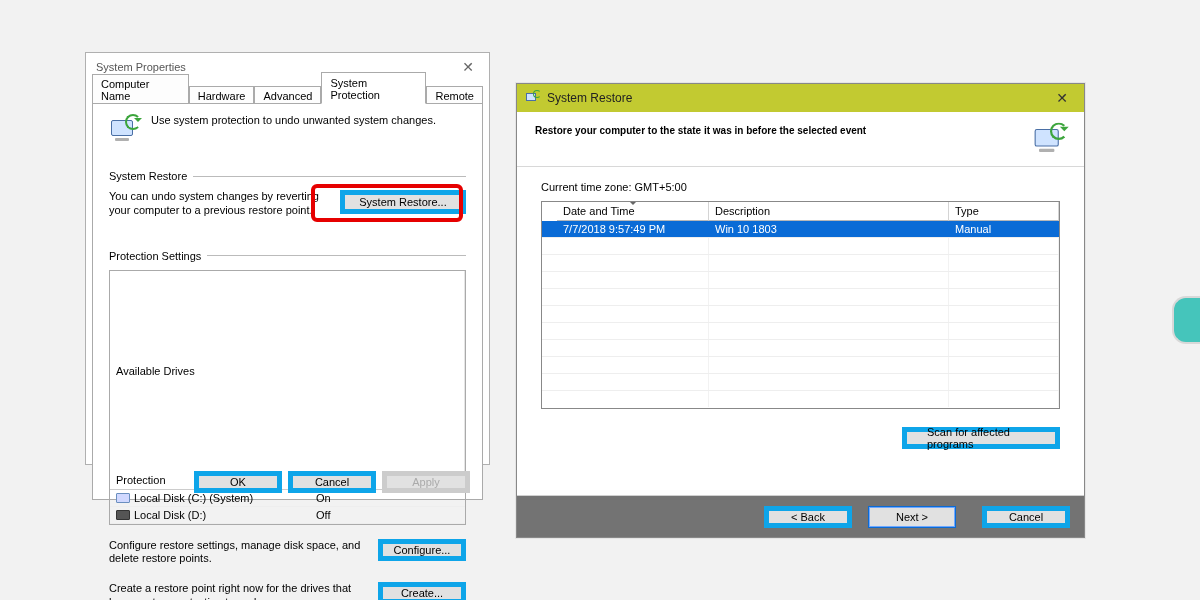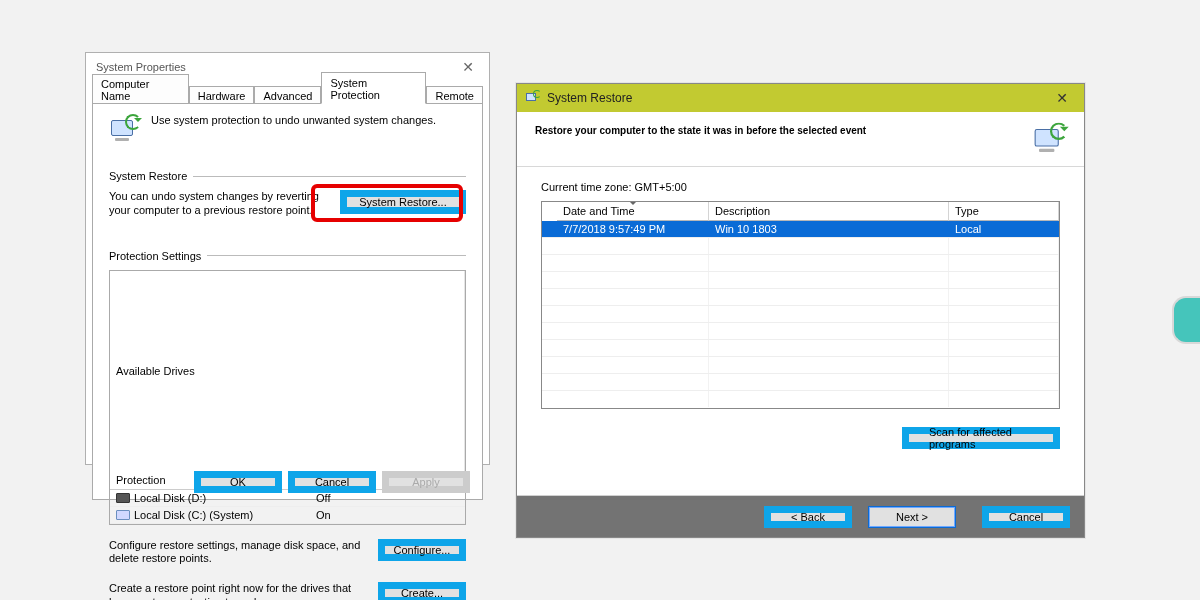--- a/index.html
+++ b/index.html
@@ -98,21 +98,21 @@
     margin-bottom: 16px;
   }
   .restore-row .txt, .config-row .txt, .create-row .txt {
     flex: 1;
     line-height: 1.25;
   }
   .wbtn {
     width: 88px;
     height: 22px;
     background: #e1e1e1;
-    border: 7px solid #0ea5e9;
+    border: 5px solid #0ea5e9;
     font-size: 11px;
     display: flex;
     align-items: center;
     justify-content: center;
   }
   .wbtn.disabled { color: #aaa; border-color: #ccc; }
   .wbtn.wide { width: 126px; height: 24px; }
   .highlight-box {
     position: absolute;
     border: 4px solid #e60000;
@@ -291,31 +291,31 @@
       <span>Protection Settings</span>
       <div class="line"></div>
     </div>
     <div class="drives-table">
       <div class="drives-header">
         <div class="col-drive">Available Drives</div>
         <div class="col-prot">Protection</div>
       </div>
       <div class="drives-row">
         <div class="col-drive">
+          <span class="drive-icon"></span>
+          <span>Local Disk (C:) (System)</span>
+        </div>
+        <div class="col-prot">On</div>
+      </div>
+      <div class="drives-row">
+        <div class="col-drive">
           <span class="drive-icon dark"></span>
           <span>Local Disk (D:)</span>
         </div>
         <div class="col-prot">Off</div>
-      </div>
-      <div class="drives-row">
-        <div class="col-drive">
-          <span class="drive-icon"></span>
-          <span>Local Disk (C:) (System)</span>
-        </div>
-        <div class="col-prot">On</div>
       </div>
     </div>
 
     <div class="config-row">
       <div class="txt">Configure restore settings, manage disk space, and delete restore points.</div>
       <div class="wbtn">Configure...</div>
     </div>
     <div class="create-row">
       <div class="txt">Create a restore point right now for the drives that have system protection turned on.</div>
       <div class="wbtn">Create...</div>
@@ -354,21 +354,21 @@
         <div class="c-dt">
           <span>Date and Time</span>
           <span class="sort-caret"></span>
         </div>
         <div class="c-desc">Description</div>
         <div class="c-type">Type</div>
       </div>
       <div class="rp-row">
         <div class="c-dt">7/7/2018 9:57:49 PM</div>
         <div class="c-desc">Win 10 1803</div>
-        <div class="c-type">Local</div>
+        <div class="c-type">Manual</div>
       </div>
       <div class="rp-empty-row">
           <div class="c-dt"></div>
           <div class="c-desc"></div>
           <div class="c-type"></div>
         </div>
       <div class="rp-empty-row">
           <div class="c-dt"></div>
           <div class="c-desc"></div>
           <div class="c-type"></div>

